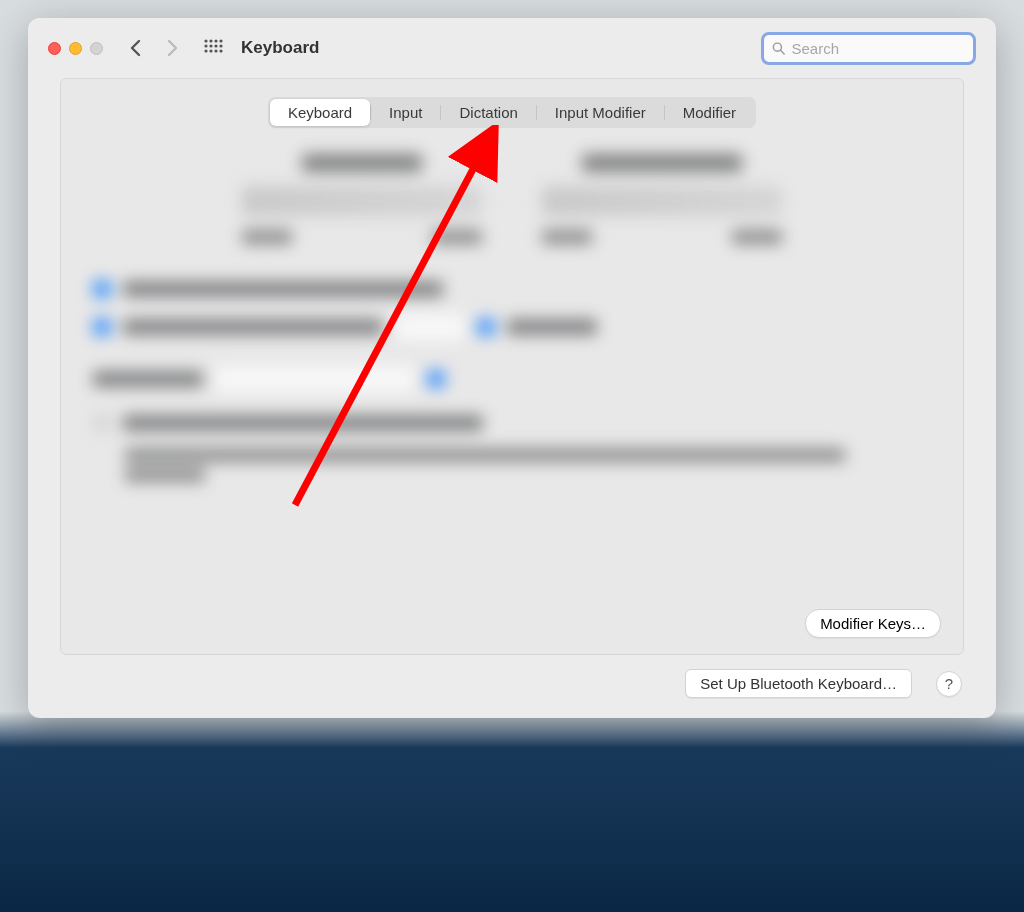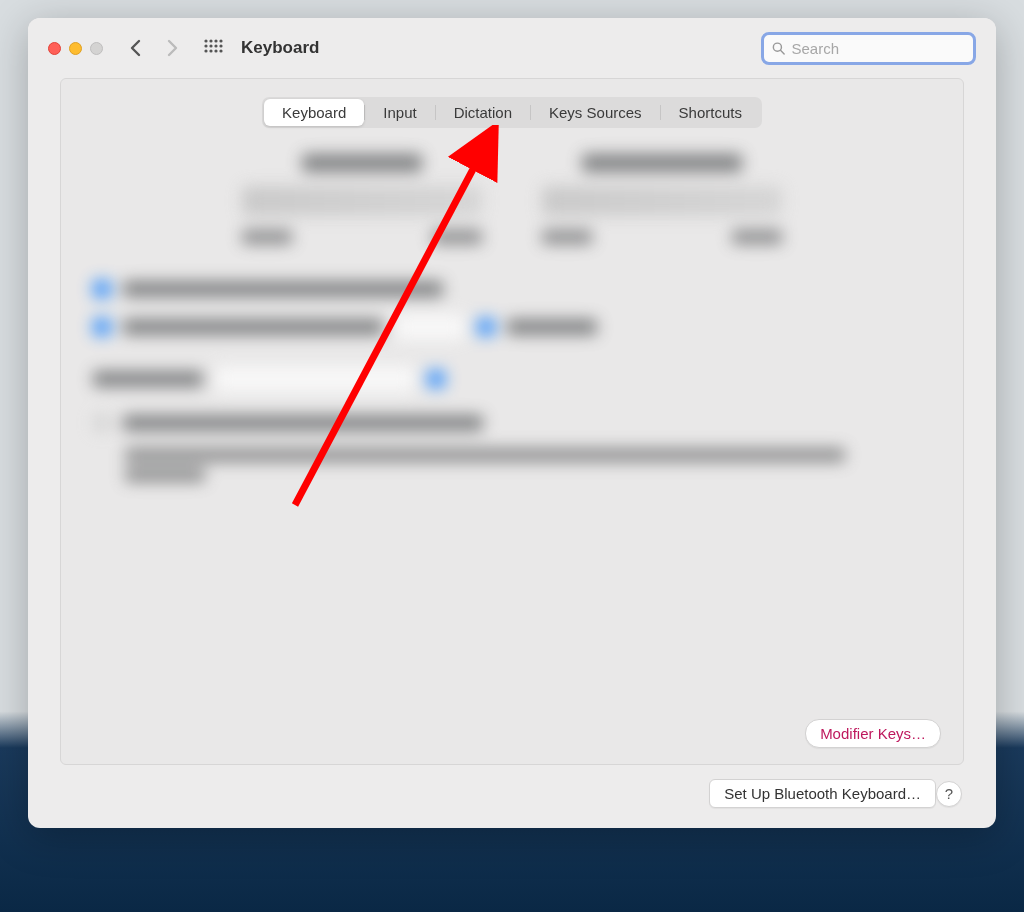--- a/index.html
+++ b/index.html
@@ -8,21 +8,21 @@
       height: 912px;
       background: linear-gradient(to bottom, #d8dde0 0%, #d8dde0 78%, #1a3a5c 82%, #0a2845 100%);
       font-family: -apple-system, BlinkMacSystemFont, "Helvetica Neue", sans-serif;
       display: flex;
       align-items: flex-start;
       justify-content: center;
       padding-top: 18px;
     }
     .window {
       width: 968px;
-      height: 810px;
+      height: 700px;
       background: #edecec;
       border-radius: 12px;
       box-shadow: 0 8px 40px rgba(0,0,0,0.25);
       overflow: hidden;
       position: relative;
     }
     .titlebar {
       height: 60px;
       display: flex;
       align-items: center;
@@ -193,29 +193,29 @@
     }
     .modifier-btn {
       position: absolute;
       right: 22px;
       bottom: 16px;
       background: #ffffff;
       border: 1px solid #d3d2d2;
       border-radius: 14px;
       padding: 5px 14px;
       font-size: 15px;
-      color: #be185d;
+      color: #000000;
       box-shadow: 0 1px 1px rgba(0,0,0,0.05);
       cursor: pointer;
     }
     .footer {
       display: flex;
       justify-content: flex-end;
       align-items: center;
-      gap: 0;
+      gap: 24px;
       padding: 14px 2px 0 2px;
     }
     .bt-btn {
       background: #ffffff;
       border: 1px solid #d3d2d2;
       border-radius: 6px;
       padding: 5px 14px;
       font-size: 15px;
       color: #333;
       box-shadow: 0 1px 1px rgba(0,0,0,0.05);
@@ -296,23 +296,23 @@
   <div class="content">
     <div class="panel">
 
       <div class="segmented">
         <div class="seg-btn active">Keyboard</div>
         <div class="seg-div"></div>
         <div class="seg-btn">Input</div>
         <div class="seg-div"></div>
         <div class="seg-btn">Dictation</div>
         <div class="seg-div"></div>
-        <div class="seg-btn">Keys Sources</div>
+        <div class="seg-btn">Input Modifier</div>
         <div class="seg-div"></div>
-        <div class="seg-btn">Shortcuts</div>
+        <div class="seg-btn">Modifier</div>
       </div>
 
       <div class="blurred-area">
         <div class="blur-row">
           <div class="blur-col">
             <div class="blur-heading"></div>
             <div class="blur-slider"></div>
             <div class="blur-labels">
                 <div class="blur-label-sm"></div>
                 <div class="blur-label-sm"></div>

